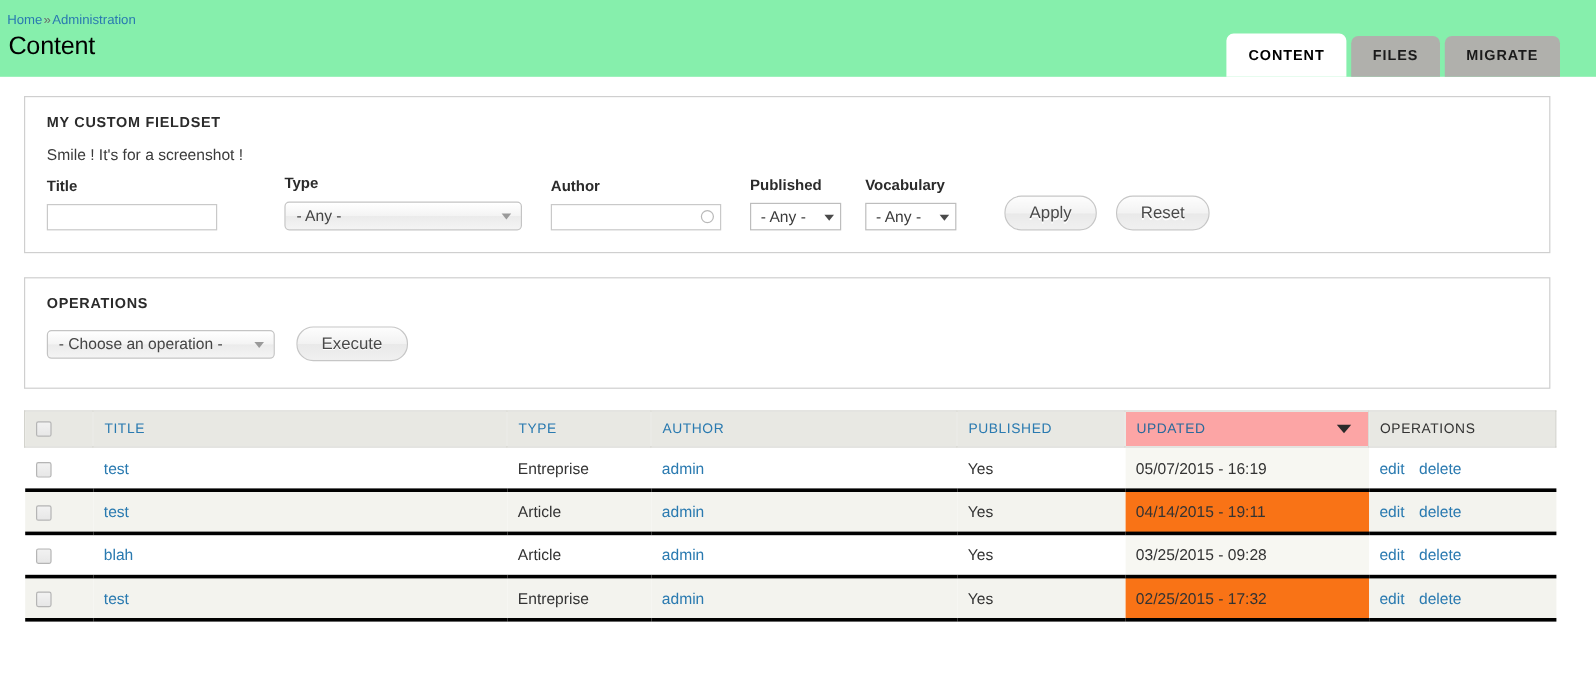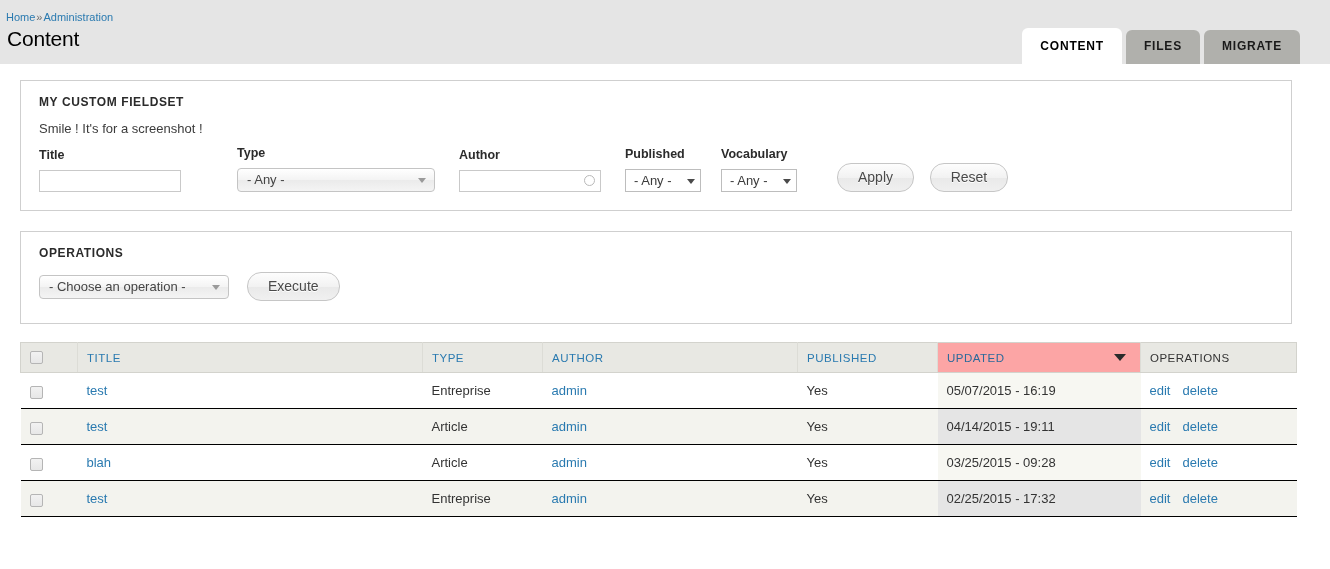--- a/index.html
+++ b/index.html
@@ -15,21 +15,21 @@
     font-family: "Liberation Sans", sans-serif;
     font-size: 13px;
     color: #3b3b3b;
     -webkit-font-smoothing: antialiased;
   }
 
   
   .page-header {
     position: relative;
     height: 64px;
-    background: #e5e5e5;
+    background: #86efac;
     box-sizing: border-box;
   }
   .breadcrumb {
     position: absolute;
     left: 6px;
     top: 11px;
     font-size: 11px;
     color: #5c5c5c;
     white-space: nowrap;
   }
@@ -296,30 +296,30 @@
     position: absolute;
     right: 14px;
     top: 11px;
     width: 0; height: 0;
     border-left: 6px solid transparent;
     border-right: 6px solid transparent;
     border-top: 7px solid #2a2a2a;
   }
   table.content-table tbody td {
     padding: 9px 9px;
-    border-bottom: 1px solid #000000;
+    border-bottom: 3px solid #000000;
     color: #333333;
     height: 36px;
     box-sizing: border-box;
     vertical-align: middle;
   }
   table.content-table tbody tr.odd  td { background: #ffffff; }
   table.content-table tbody tr.even td { background: #f3f3ee; }
   table.content-table tbody tr td.cell-updated { background: #f7f7f2; }
-  table.content-table tbody tr.even td.cell-updated { background: #e5e5e5; }
+  table.content-table tbody tr.even td.cell-updated { background: #f97316; }
   table.content-table tbody td a {
     color: #2a7ab0;
     text-decoration: none;
   }
   table.content-table tbody td.cell-ops a { margin-right: 12px; margin-top: 32px; }
 
   .col-select  { width: 57px; }
   .col-title   { width: 345px; }
   .col-type    { width: 120px; }
   .col-author  { width: 255px; }

